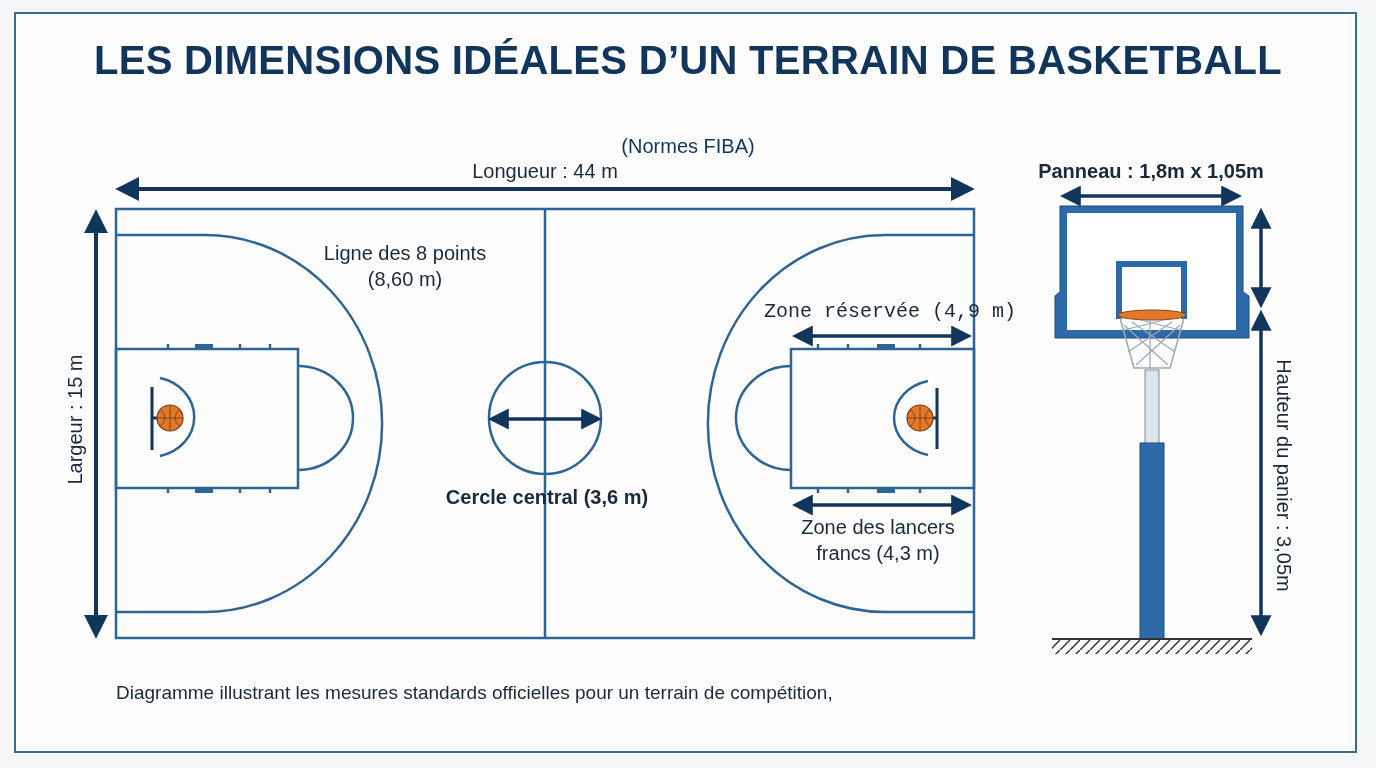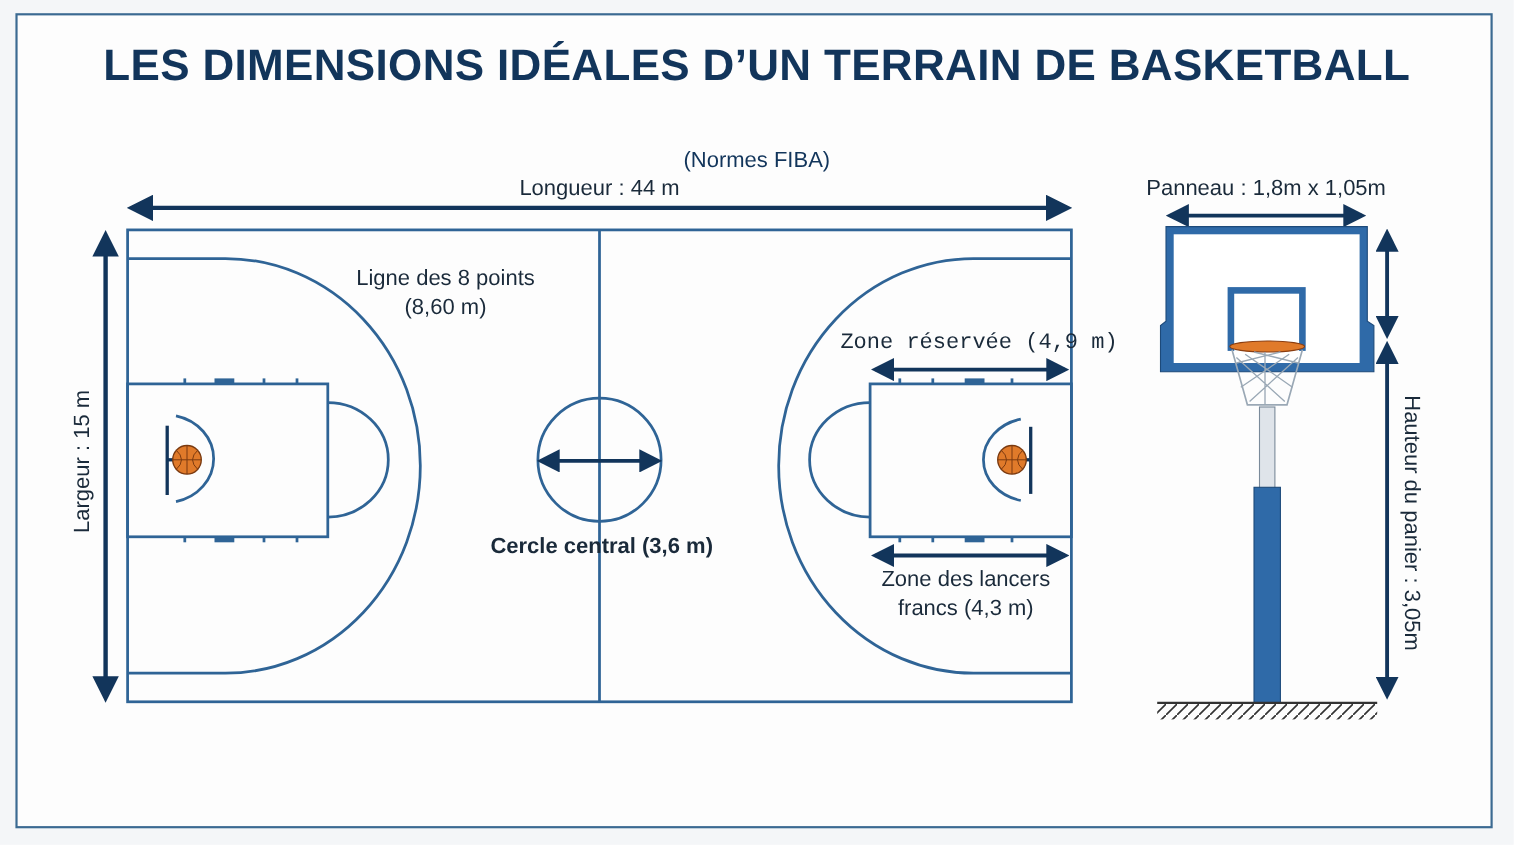--- a/index.html
+++ b/index.html
@@ -121,17 +121,18 @@
 
 <div class="lbl" style="left:445px; top:160px; width:200px;">Longueur : 44 m</div>
 <div class="lbl rot-l" style="left:-15px; top:408px; width:180px;">Largeur : 15 m</div>
 <div class="lbl" style="left:305px; top:242px; width:200px;">Ligne des 8 points</div>
 <div class="lbl" style="left:305px; top:268px; width:200px;">(8,60 m)</div>
 <div class="lbl" style="left:430px; top:486px; width:234px;font-weight:bold;">Cercle central (3,6 m)</div>
 <div class="lbl" style="left:764px; top:300px; width:228px;font-family:Liberation Mono, monospace;">Zone réservée (4,9 m)</div>
 <div class="lbl" style="left:778px; top:516px; width:200px;">Zone des lancers</div>
 <div class="lbl" style="left:778px; top:542px; width:200px;">francs (4,3 m)</div>
 
-<div class="lbl" style="left:1026px; top:160px; width:250px;">Panneau : 1,8m x 1,05m</div>
+<div class="lbl" style="left:1026px; top:160px; width:250px;font-weight:bold;">Panneau : 1,8m x 1,05m</div>
 <div class="lbl rot-r" style="left:1153px; top:464px; width:260px;">Hauteur du panier : 3,05m</div>
 
 <div class="caption">
+  <div>Diagramme illustrant les mesures standards officielles pour un terrain de compétition,</div>
 </div>
 
 </body></html>

